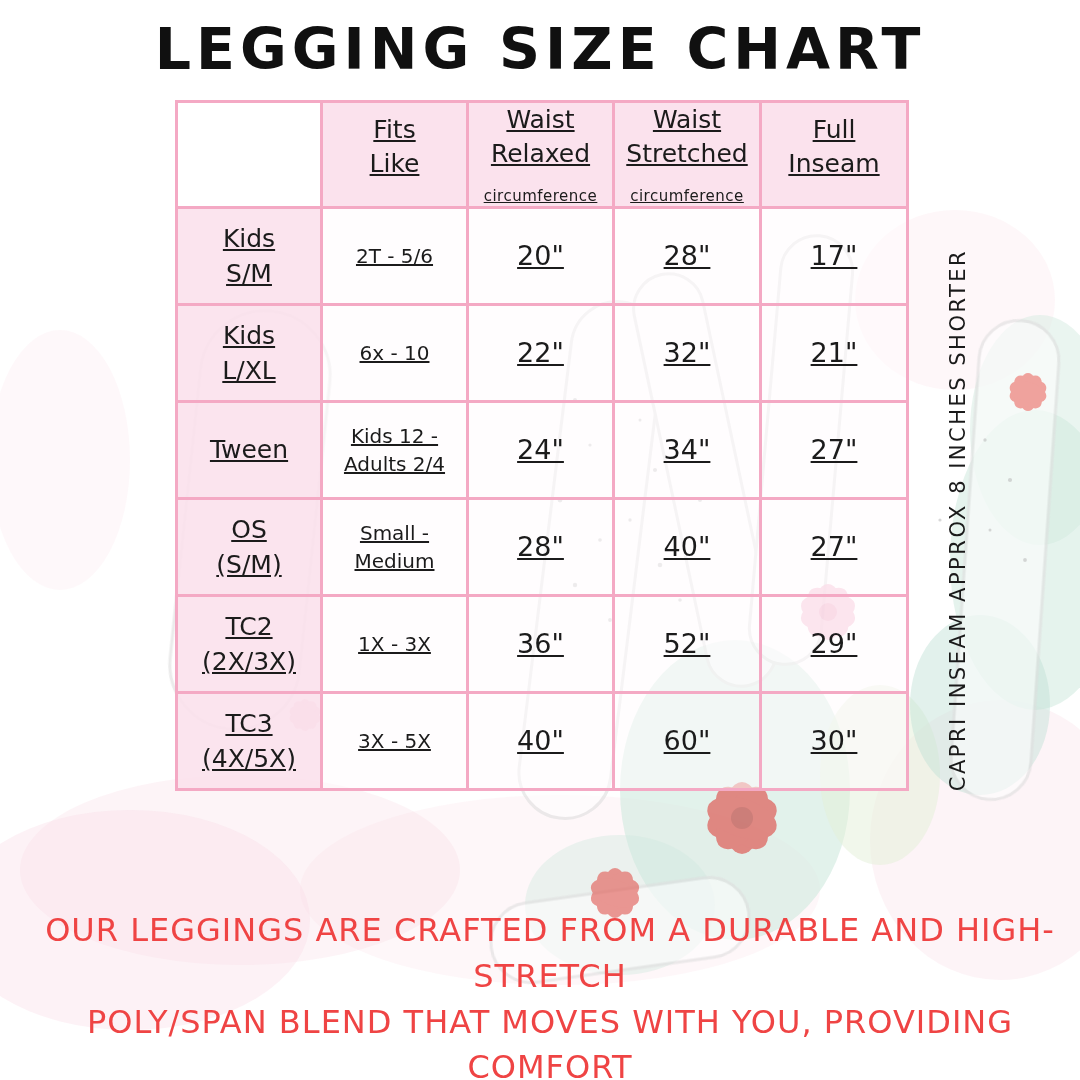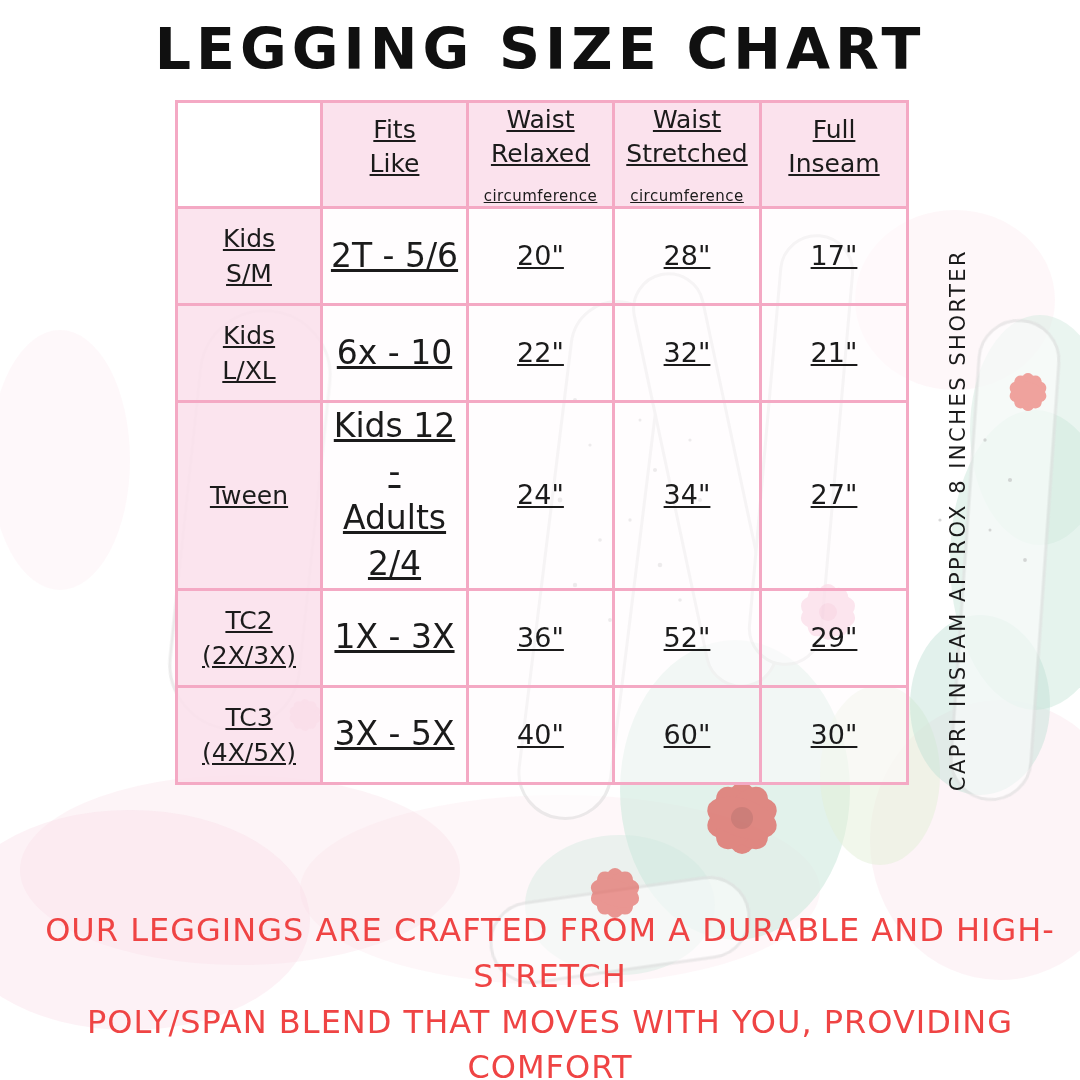--- a/index.html
+++ b/index.html
@@ -34,21 +34,21 @@
     background:rgba(251,224,236,0.92);
     font-size:25px;line-height:1.35;
   }
   .hdr .sub{display:block;font-size:15px;letter-spacing:0.5px;margin-top:15px;}
   td.lbl{
     background:rgba(251,224,236,0.88);
     font-size:25px;line-height:1.4;
   }
   td.cell{
     background:rgba(255,252,253,0.55);
-    font-size:33px;line-height:1.4;
+    font-size:20px;line-height:1.4;
   }
   td.val{font-size:27px;}
   .pre{white-space:pre-line;}
 
   .side-note{
     position:absolute;left:658px;top:508px;width:600px;
     transform:rotate(-90deg);
     text-align:center;font-size:21px;letter-spacing:2.5px;
     color:#1a1a1a;white-space:nowrap;
   }
@@ -189,20 +189,29 @@
     </tr>
     <tr class="data-row">
       <td class="lbl"><span class="pre">Tween</span></td>
       <td class="cell"><span class="pre">Kids 12 -
 Adults 2/4</span></td>
       <td class="cell val"><span>24"</span></td>
       <td class="cell val"><span>34"</span></td>
       <td class="cell val"><span>27"</span></td>
     </tr>
     <tr class="data-row">
+      <td class="lbl"><span class="pre">OS
+(S/M)</span></td>
+      <td class="cell"><span class="pre">Small -
+Medium</span></td>
+      <td class="cell val"><span>28"</span></td>
+      <td class="cell val"><span>40"</span></td>
+      <td class="cell val"><span>27"</span></td>
+    </tr>
+    <tr class="data-row">
       <td class="lbl"><span class="pre">TC2
 (2X/3X)</span></td>
       <td class="cell"><span class="pre">1X - 3X</span></td>
       <td class="cell val"><span>36"</span></td>
       <td class="cell val"><span>52"</span></td>
       <td class="cell val"><span>29"</span></td>
     </tr>
     <tr class="data-row">
       <td class="lbl"><span class="pre">TC3
 (4X/5X)</span></td>

